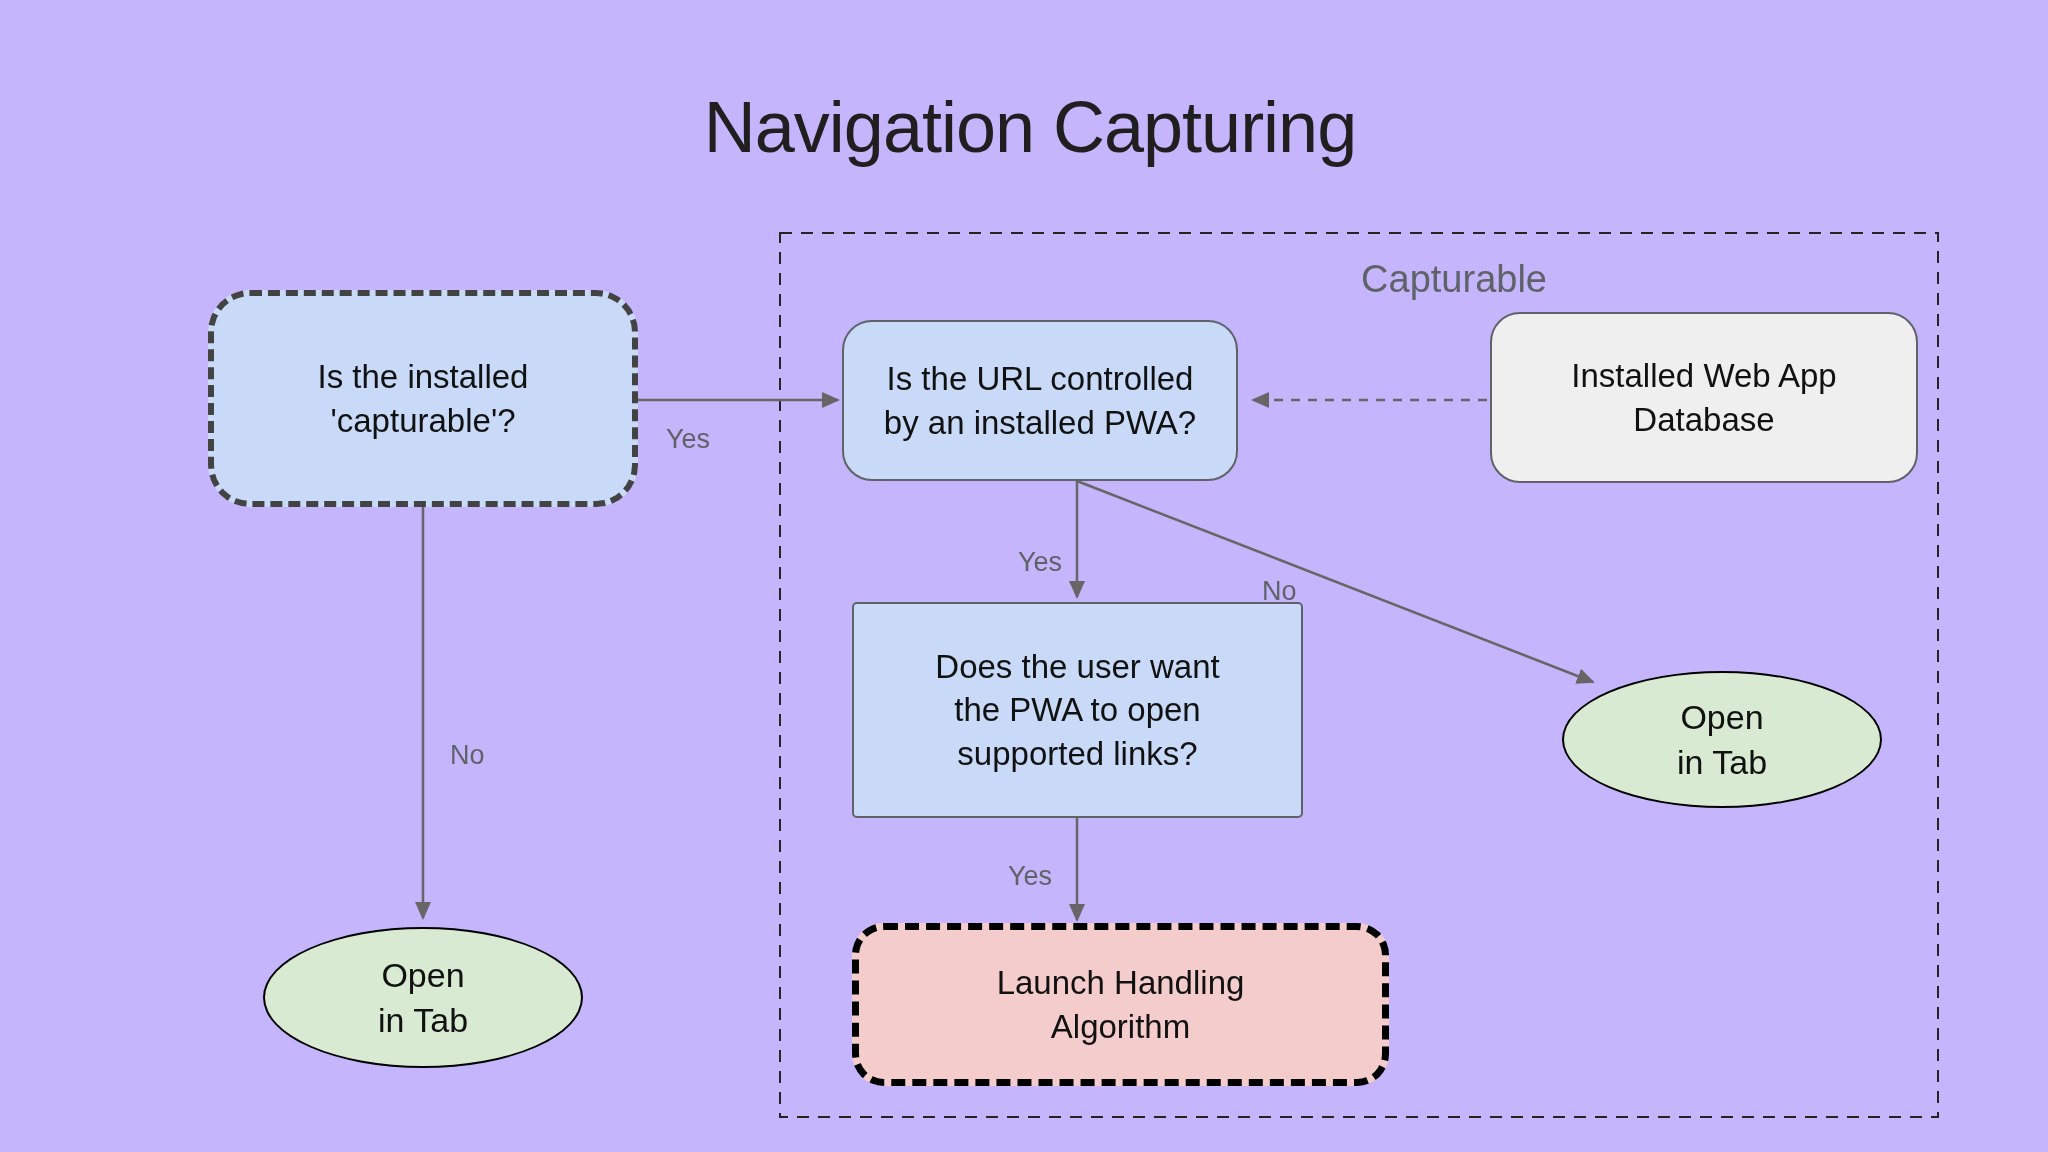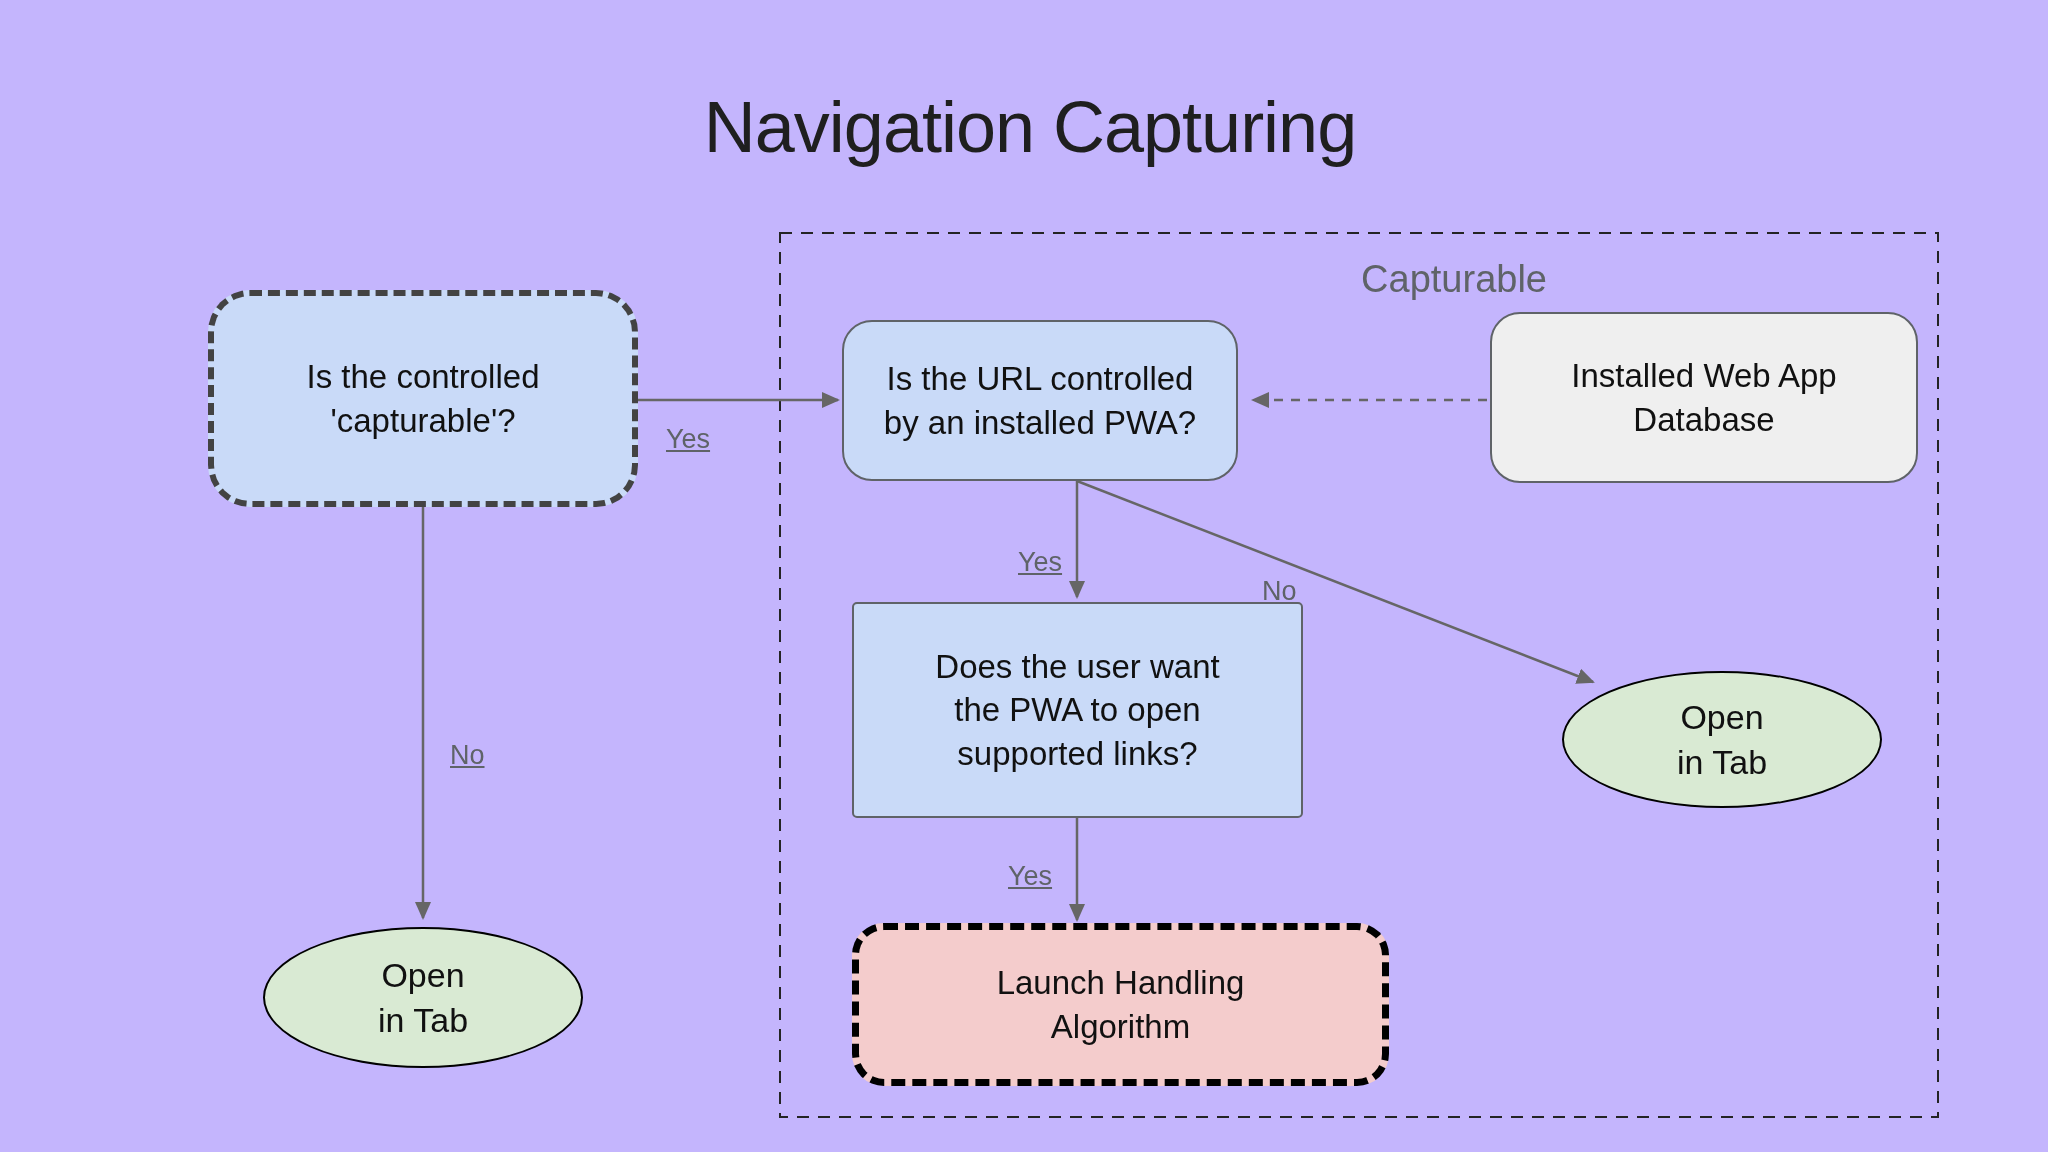--- a/index.html
+++ b/index.html
@@ -28,21 +28,21 @@
   .blue{background:var(--node-blue,#c9daf8);}
   .gray{background:var(--node-gray,#efefef);}
   .pink{background:var(--node-pink,#f4cccc);}
   .green{background:var(--node-green,#d9ead3);}
   .solid-border{border:2.5px solid var(--border-gray,#5f6368);}
   .dark-dashed{border:6px dashed var(--border-dark,#434343);border-radius:42px;}
   .black-dashed{border:7px dashed var(--border-black,#000);border-radius:32px;}
   .ellipse{border-radius:50%;border:2.5px solid #000;font-size:34px;}
 
   .group-label{position:absolute;color:var(--label-gray,#5f6368);font-size:38px;}
-  .edge-label{position:absolute;color:var(--label-gray,#5f6368);font-size:27px;text-decoration:underline;}
+  .edge-label{position:absolute;color:var(--label-gray,#5f6368);font-size:27px;}
 </style>
 </head>
 <body>
 
 <div class="canvas">
 
   <div class="title">Navigation Capturing</div>
 
   <svg class="wires" viewBox="0 0 2048 1152">
     <defs>
@@ -56,21 +56,21 @@
     <line class="edge" x1="637" y1="400" x2="838" y2="400" marker-end="url(#ah)"></line>
     <line class="edge" x1="423" y1="507" x2="423" y2="918" marker-end="url(#ah)"></line>
     <line class="edge" x1="1077" y1="481" x2="1077" y2="597" marker-end="url(#ah)"></line>
     <line class="edge" x1="1077" y1="481" x2="1593" y2="682" marker-end="url(#ah)"></line>
     <line class="edge" x1="1077" y1="817" x2="1077" y2="920" marker-end="url(#ah)"></line>
     <line class="edge dashed" x1="1487" y1="400" x2="1253" y2="400" marker-end="url(#ah)"></line>
   </svg>
 
   <div class="group-label" style="left:1147px;top:258px;width:400px;text-align:right;">Capturable</div>
 
-  <div class="node blue dark-dashed" style="left:208px;top:290px;width:430px;height:217px;">Is the controlled
+  <div class="node blue dark-dashed" style="left:208px;top:290px;width:430px;height:217px;">Is the installed
 'capturable'?</div>
 
   <div class="node blue solid-border rounded" style="left:842px;top:320px;width:396px;height:161px;">Is the URL controlled
 by an installed PWA?</div>
 
   <div class="node gray solid-border rounded" style="left:1490px;top:312px;width:428px;height:171px;">Installed Web App
 Database</div>
 
   <div class="node blue solid-border" style="left:852px;top:602px;width:451px;height:216px;border-radius:5px;">Does the user want
 the PWA to open

